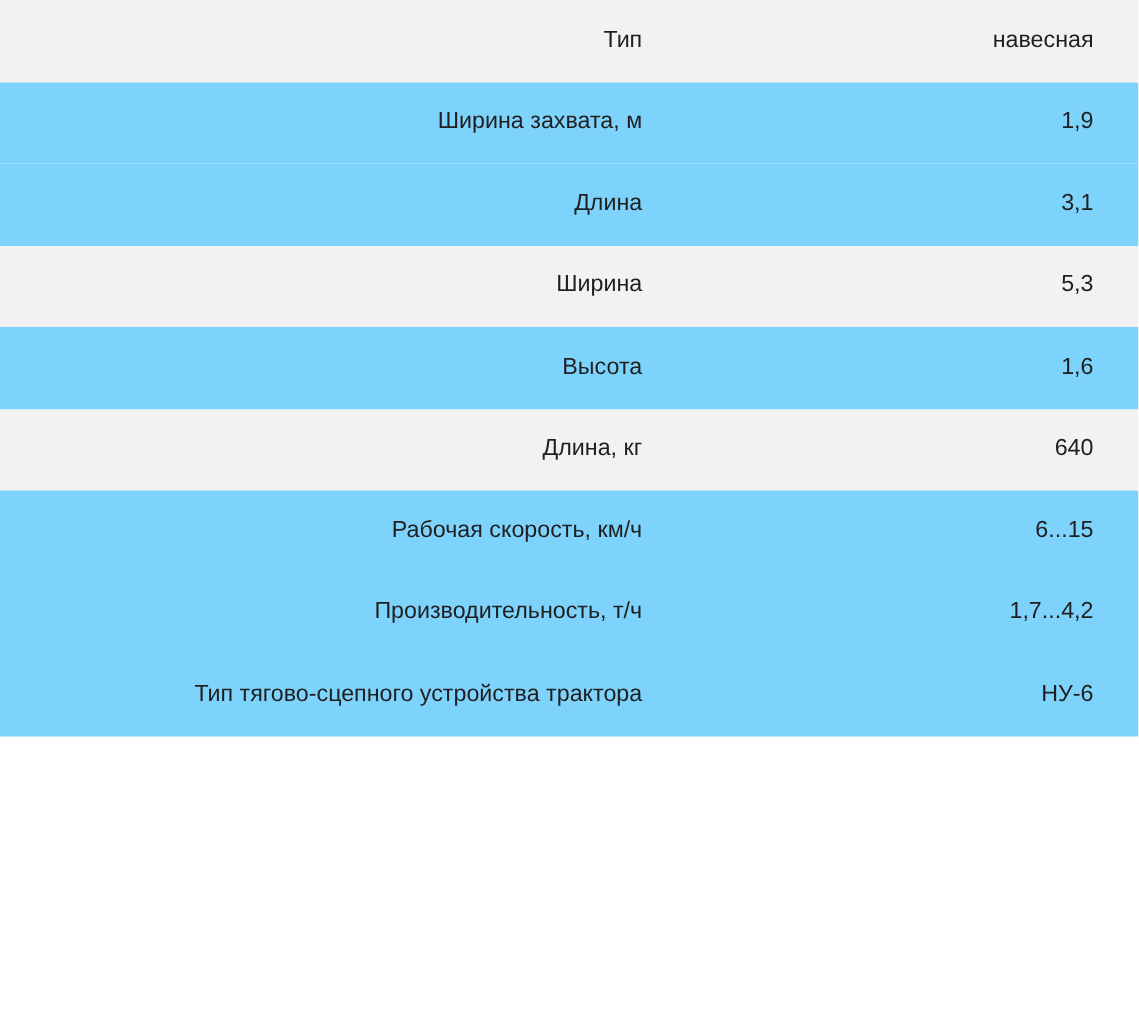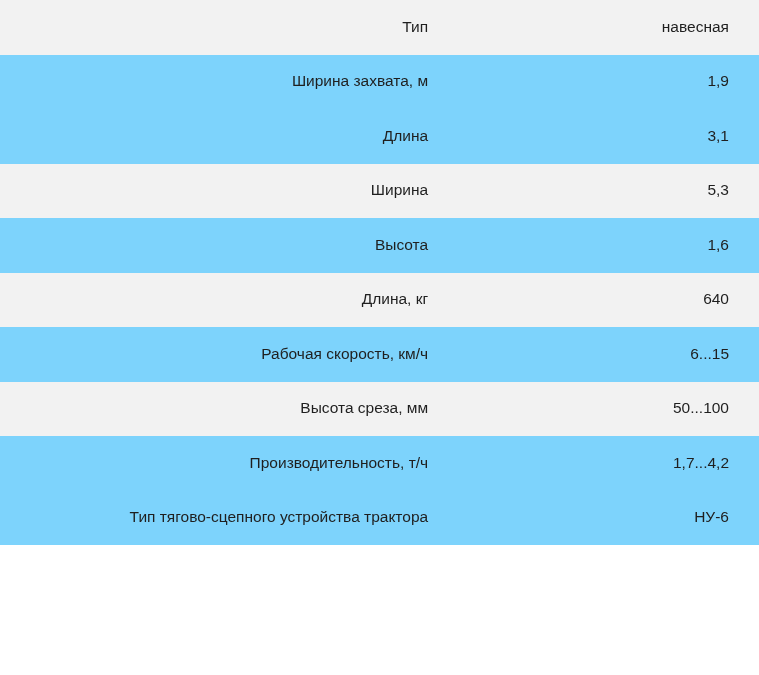--- a/index.html
+++ b/index.html
@@ -74,24 +74,20 @@
         <td class="value">1,6</td>
       </tr>
       <tr class="odd-row">
         <td class="label">Длина, кг</td>
         <td class="value">640</td>
       </tr>
       <tr class="even-row">
         <td class="label">Рабочая скорость, км/ч</td>
         <td class="value">6...15</td>
       </tr>
-      <tr class="odd-row">
-        <td class="label">Высота среза, мм</td>
-        <td class="value">50...100</td>
-      </tr>
       <tr class="even-row">
         <td class="label">Производительность, т/ч</td>
         <td class="value">1,7...4,2</td>
       </tr>
       <tr class="even-row">
         <td class="label">Тип тягово-сцепного устройства трактора</td>
         <td class="value">НУ-6</td>
       </tr>
     </tbody>
 </table>

